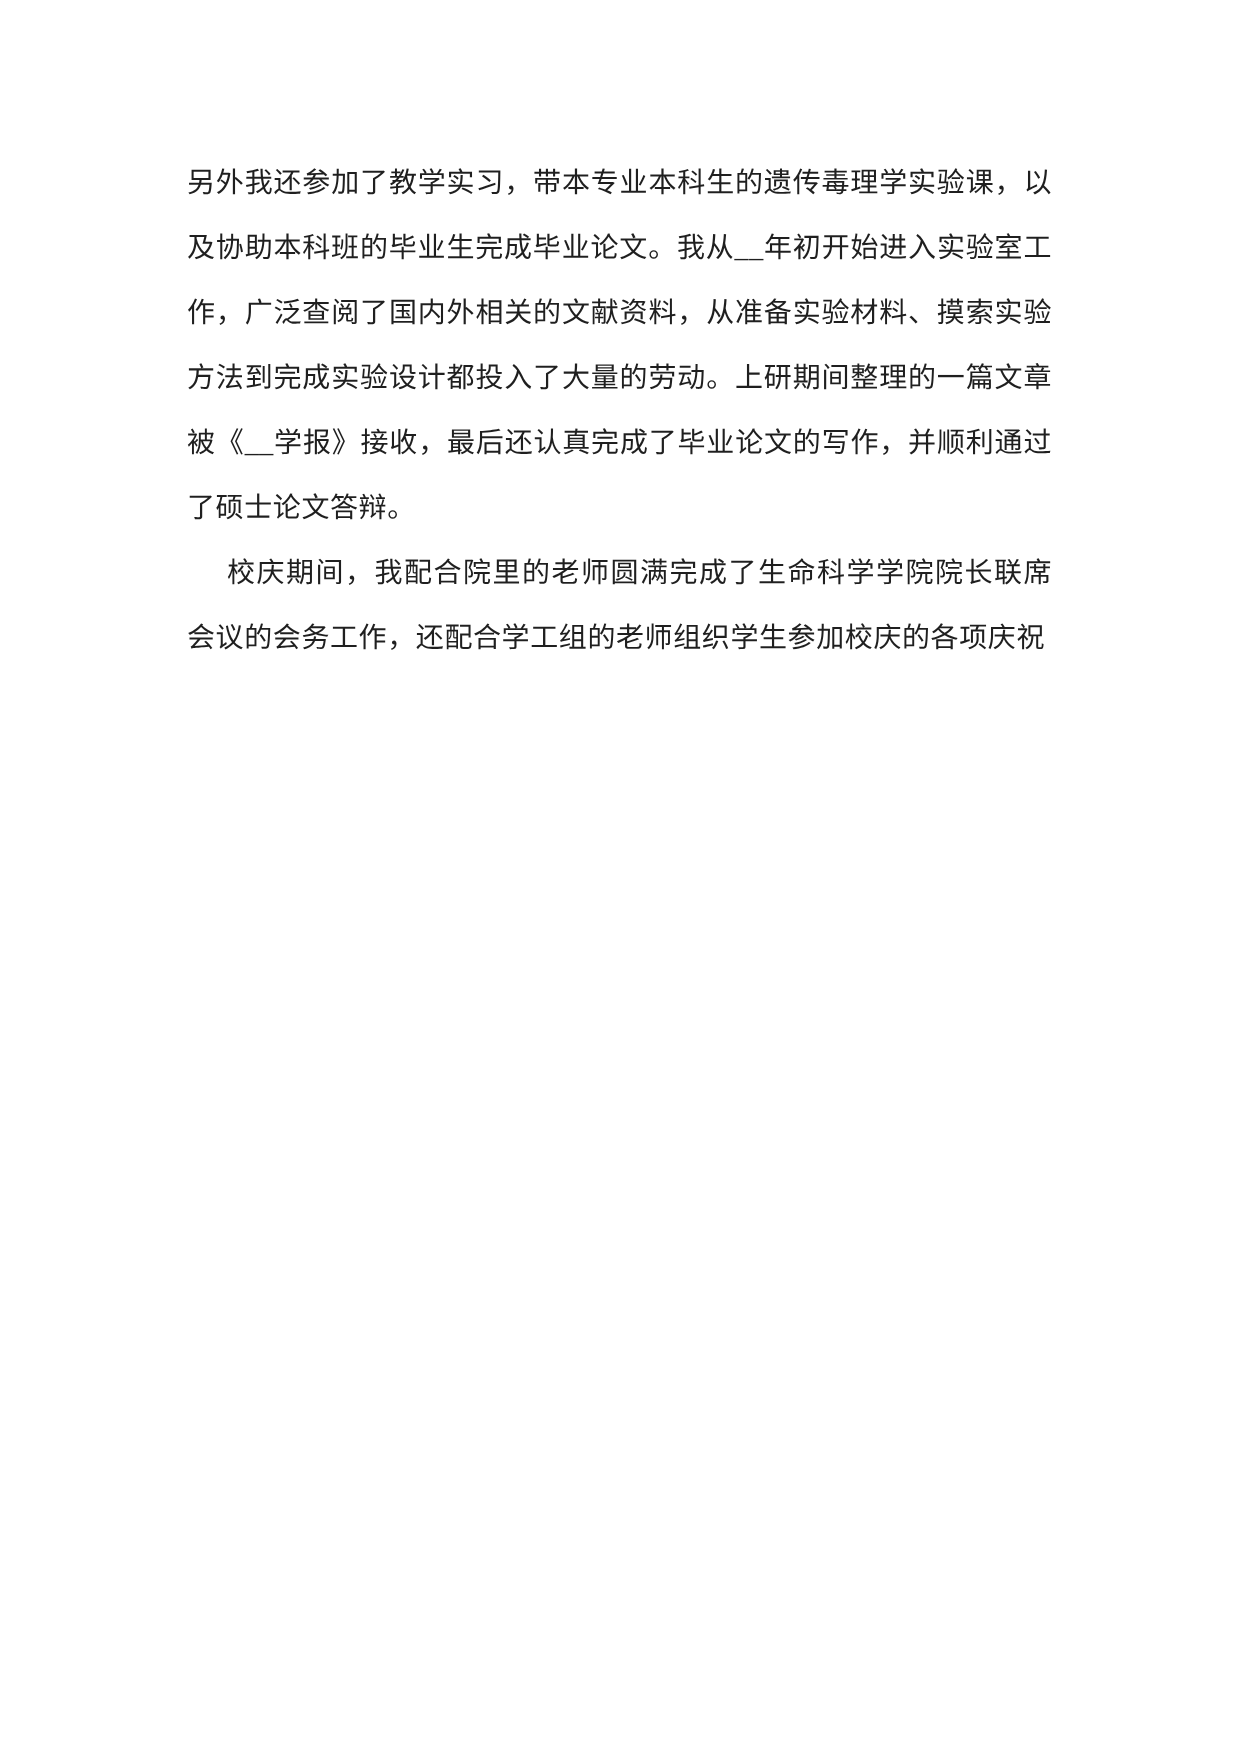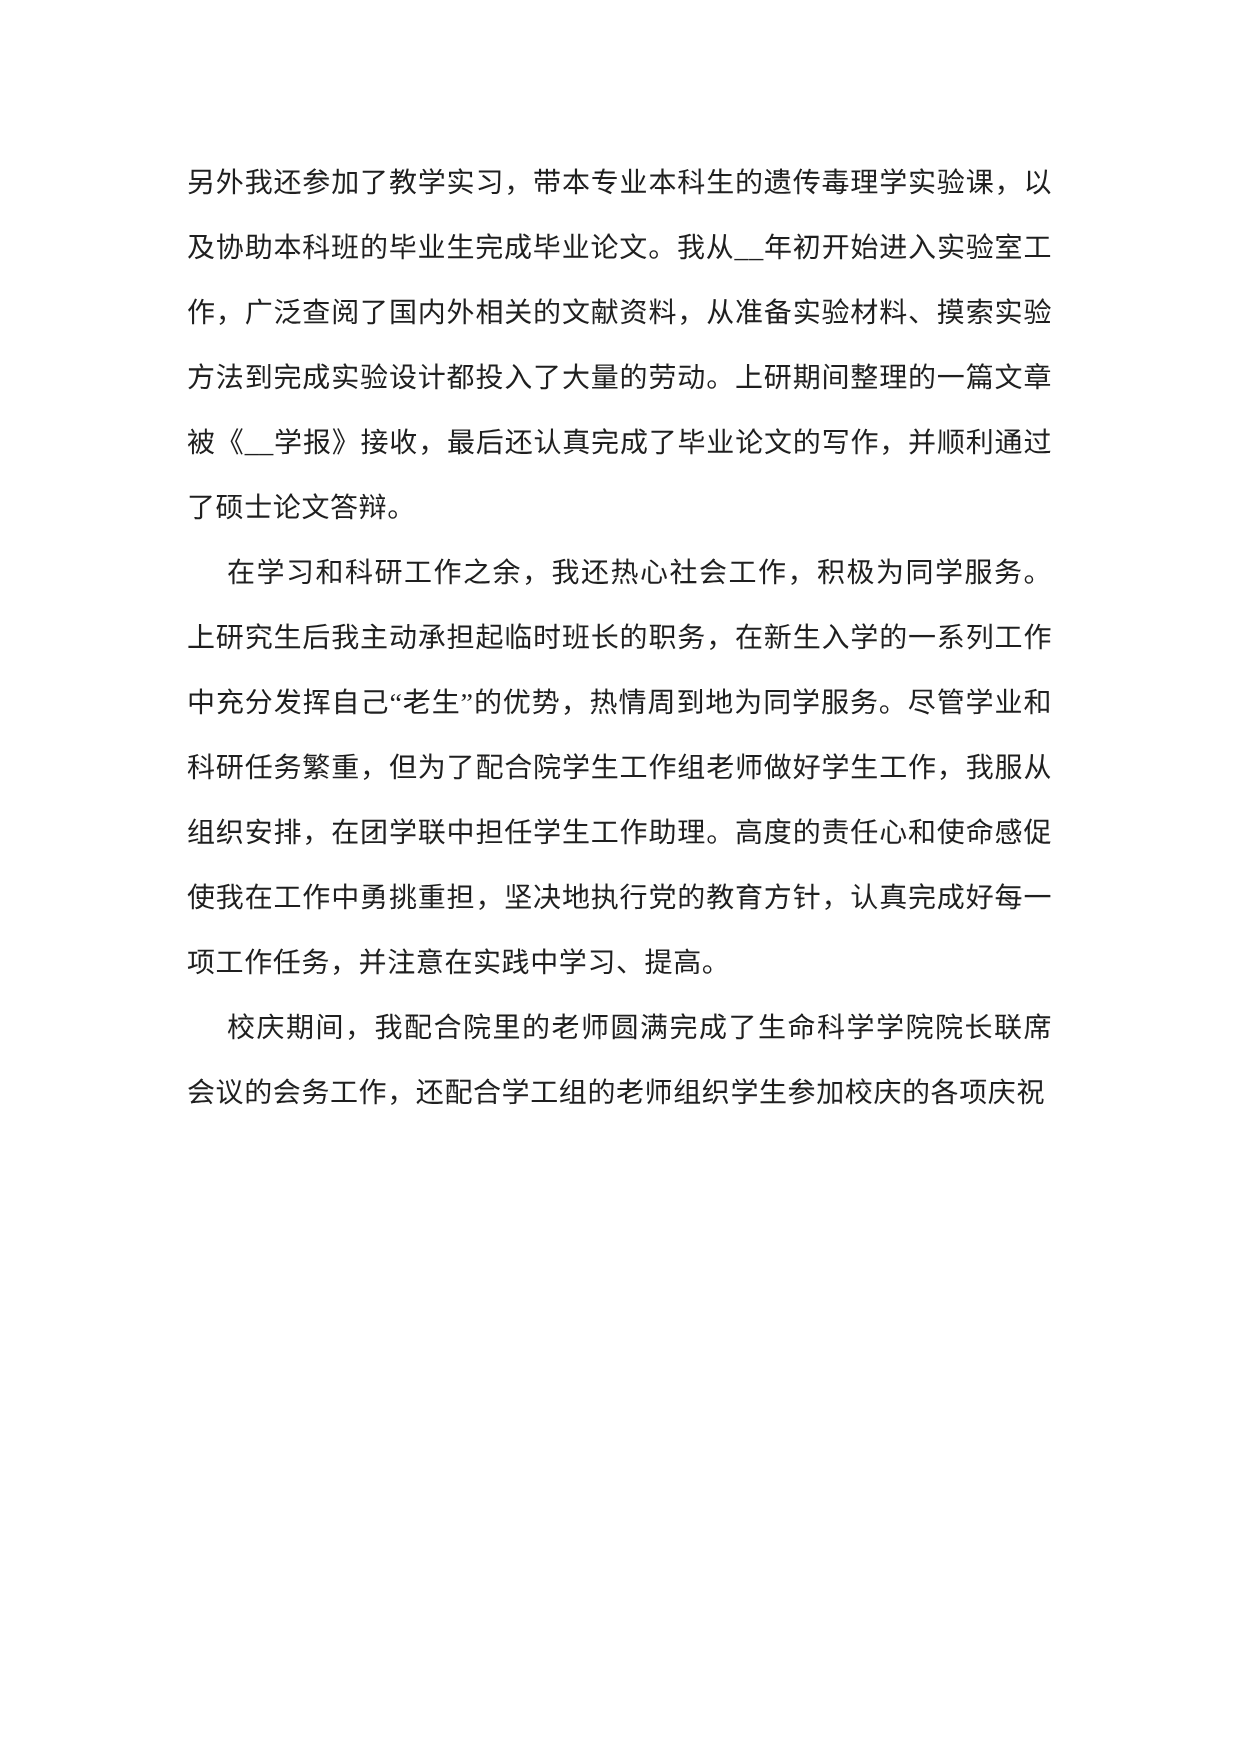--- a/index.html
+++ b/index.html
@@ -35,16 +35,15 @@
   .para.indent {
     text-indent: 40px;
   }
 </style>
 </head>
 <body>
 
 <div class="page">
   <div class="content">
     <p class="para">另外我还参加了教学实习，带本专业本科生的遗传毒理学实验课，以及协助本科班的毕业生完成毕业论文。我从__年初开始进入实验室工作，广泛查阅了国内外相关的文献资料，从准备实验材料、摸索实验方法到完成实验设计都投入了大量的劳动。上研期间整理的一篇文章被《__学报》接收，最后还认真完成了毕业论文的写作，并顺利通过了硕士论文答辩。</p>
-    <p class="para indent">在学习和科研工作之余，我还热心社会工作，积极为同学服务。上研究生后我主动承担起临时班长的职务，在新生入学的一系列工作中充分发挥自己“老生”的优势，热情周到地为同学服务。尽管学业和科研任务繁重，但为了配合院学生工作组老师做好学生工作，我服从组织安排，在团学联中担任学生工作助理。高度的责任心和使命感促使我在工作中勇挑重担，坚决地执行党的教育方针，认真完成好每一项工作任务，并注意在实践中学习、提高。</p>
     <p class="para indent">校庆期间，我配合院里的老师圆满完成了生命科学学院院长联席会议的会务工作，还配合学工组的老师组织学生参加校庆的各项庆祝</p>
   </div>
 </div>
 
 </body></html>

